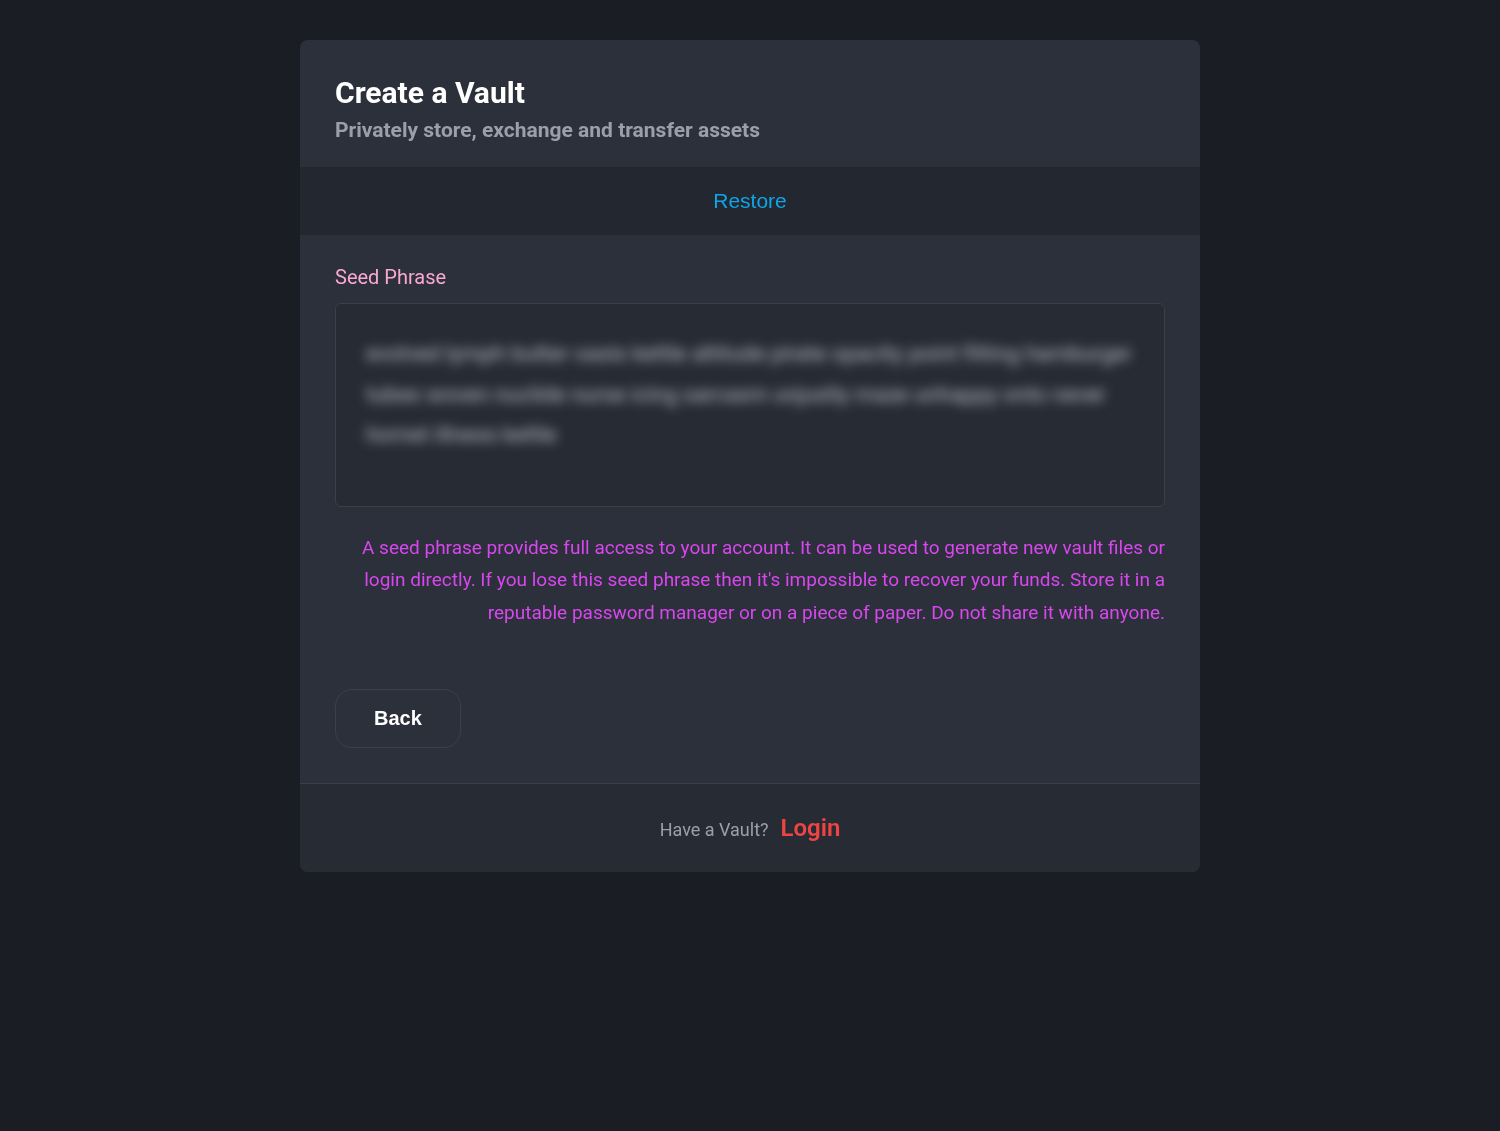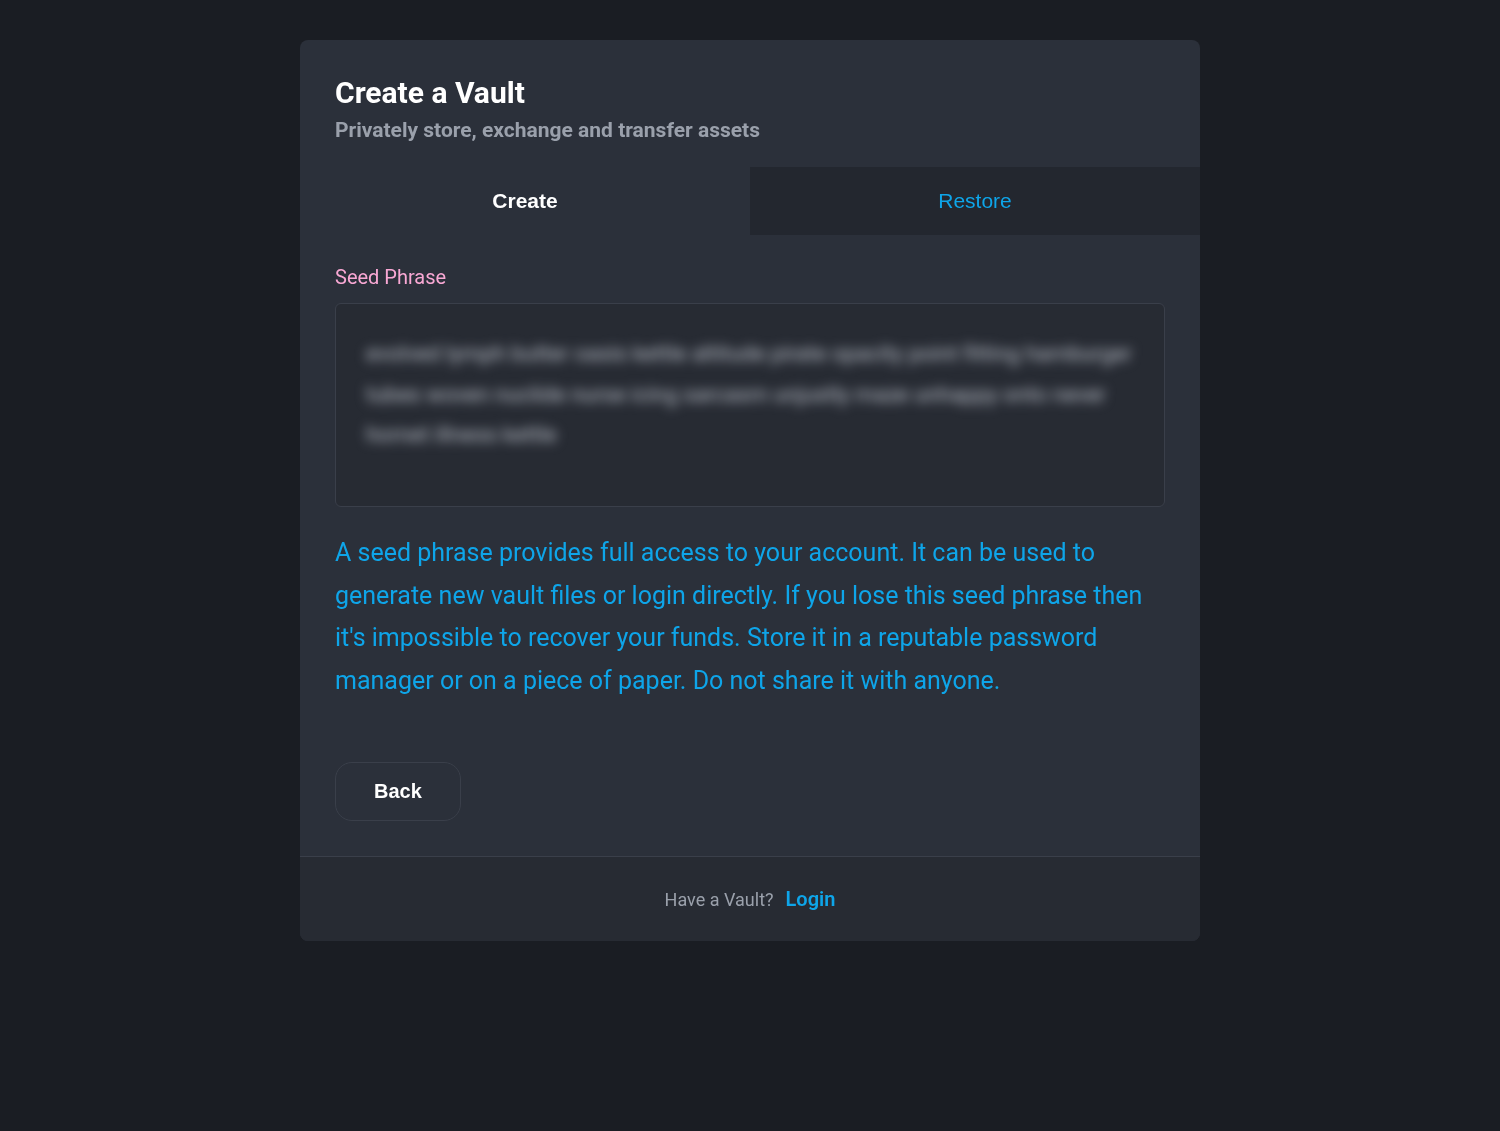--- a/index.html
+++ b/index.html
@@ -89,24 +89,25 @@
     
     .seed-text {
       color: #b8bdc7;
       font-size: 22px;
       line-height: 1.85;
       filter: blur(6px);
       user-select: none;
     }
     
     .helper-text {
-      color: #0ea5e9;
-      font-size: 25px;
+      color: #d946ef;
+      font-size: 19px;
       line-height: 1.7;
       margin-bottom: 60px;
+      text-align: right;
     }
     
     .button-row {
       display: flex;
       justify-content: space-between;
       align-items: center;
     }
     
     .btn {
       padding: 17px 38px;
@@ -135,39 +136,38 @@
       text-align: center;
       border-top: 1px solid #3a3f4a;
     }
     
     .footer-text {
       color: #9aa0ab;
       font-size: 18px;
     }
     
     .footer-link {
-      color: #0ea5e9;
+      color: #ef4444;
       font-weight: 600;
-      font-size: 20px;
+      font-size: 24px;
       cursor: pointer;
       margin-left: 8px;
     }
   </style>
 </head>
 <body>
 
 <div class="card">
 
   <div class="header">
     <h1 class="title">Create a Vault</h1>
     <p class="subtitle">Privately store, exchange and transfer assets</p>
   </div>
 
   <div class="tabs">
-    <button class="tab tab-active">Create</button>
     <button class="tab tab-inactive">Restore</button>
   </div>
 
   <div class="content">
     <div class="field-label">Seed Phrase</div>
 
     <div class="seed-box">
       <div class="seed-text">evolved lymph butter oasis kettle altitude pirate opacity point fitting hamburger tubes woven nuclide nurse icing sarcasm unjustly maze unhappy onto never hornet illness kettle</div>
     </div>
 

